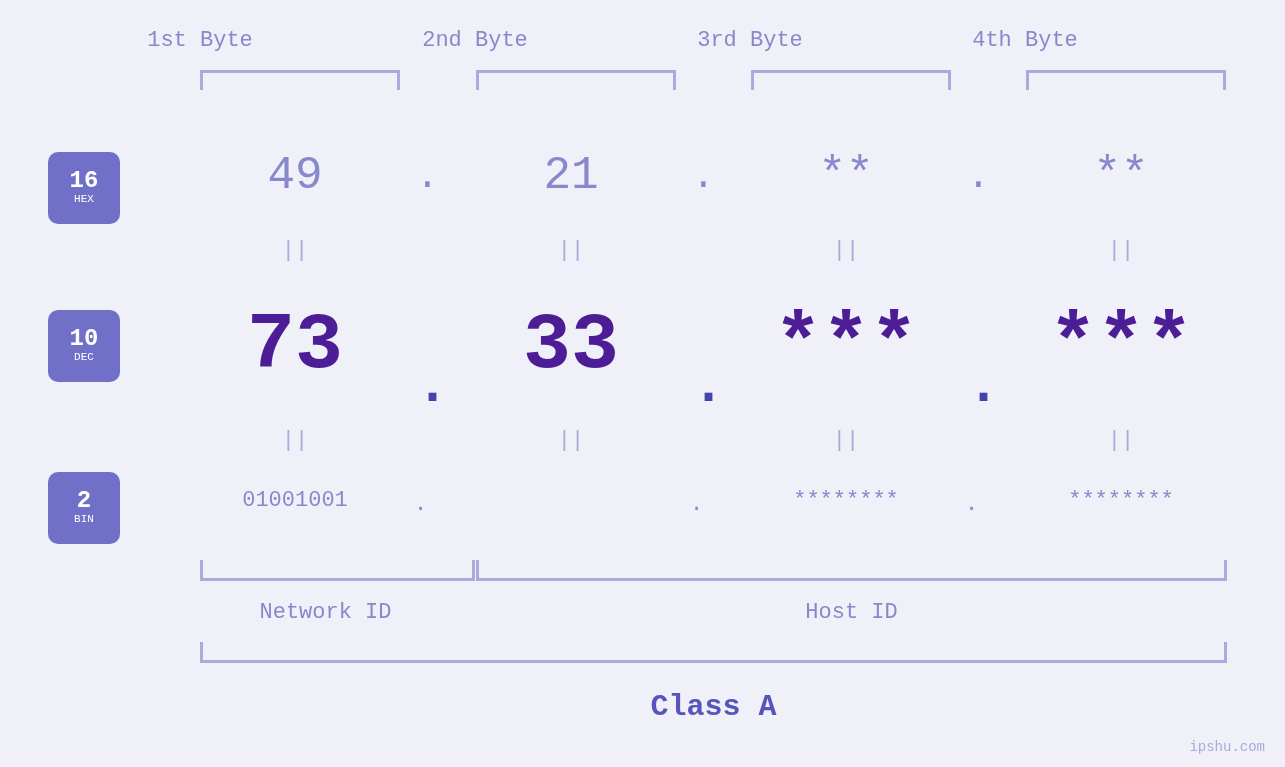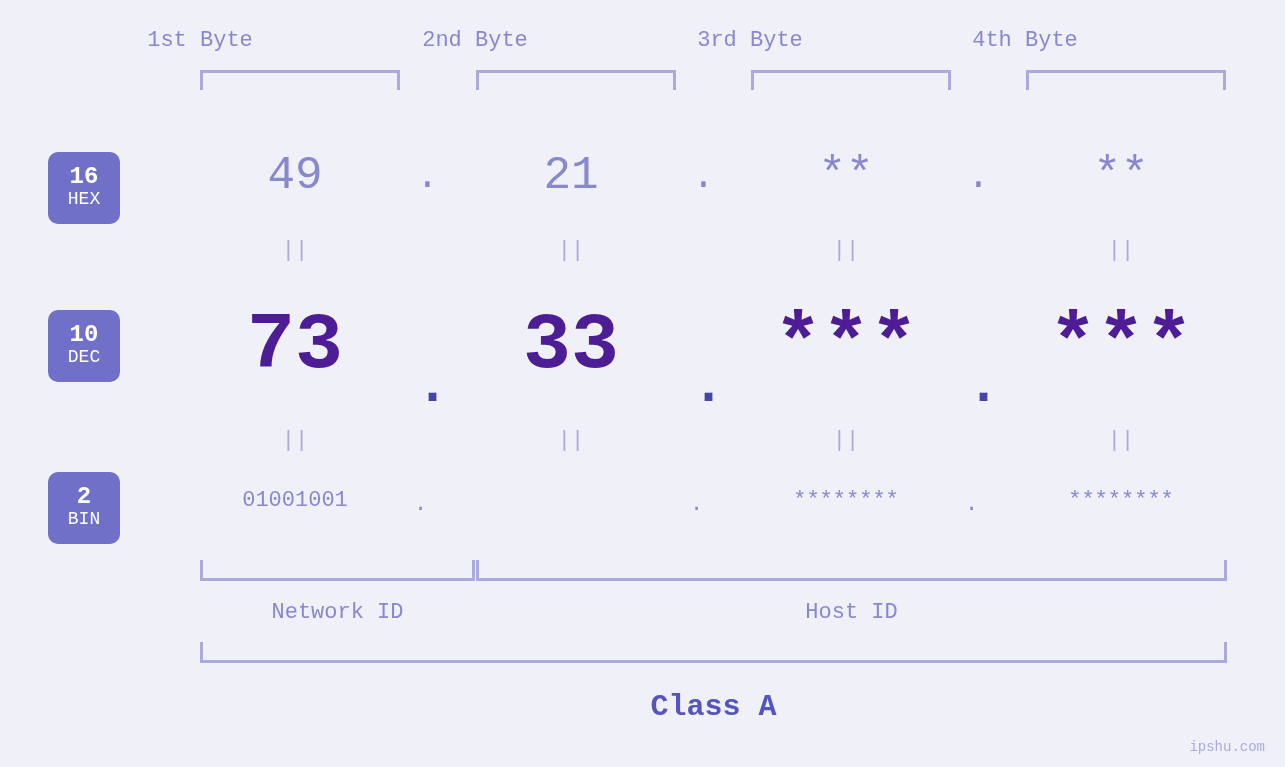--- a/index.html
+++ b/index.html
@@ -32,21 +32,21 @@
       align-items: center;
       justify-content: center;
       color: white;
     }
     .base-badge .num {
       font-size: 24px;
       font-weight: bold;
       line-height: 1;
     }
     .base-badge .label {
-      font-size: 18px;
+      font-size: 11px;
       font-weight: normal;
       line-height: 1.2;
     }
 
     .badge-hex { top: 152px; }
     .badge-dec { top: 310px; }
     .badge-bin { top: 472px; }
 
     
     .byte-header {
@@ -247,21 +247,21 @@
       left: 1224px;
       width: 3px;
       height: 20px;
       background: #aaaadd;
     }
 
     
     .network-id-label {
       position: absolute;
       top: 600px;
-      left: 200px;
+      left: 188px;
       width: 275px;
       text-align: center;
       font-size: 22px;
       color: #8888cc;
     }
 
     
     .host-id-label {
       position: absolute;
       top: 600px;

